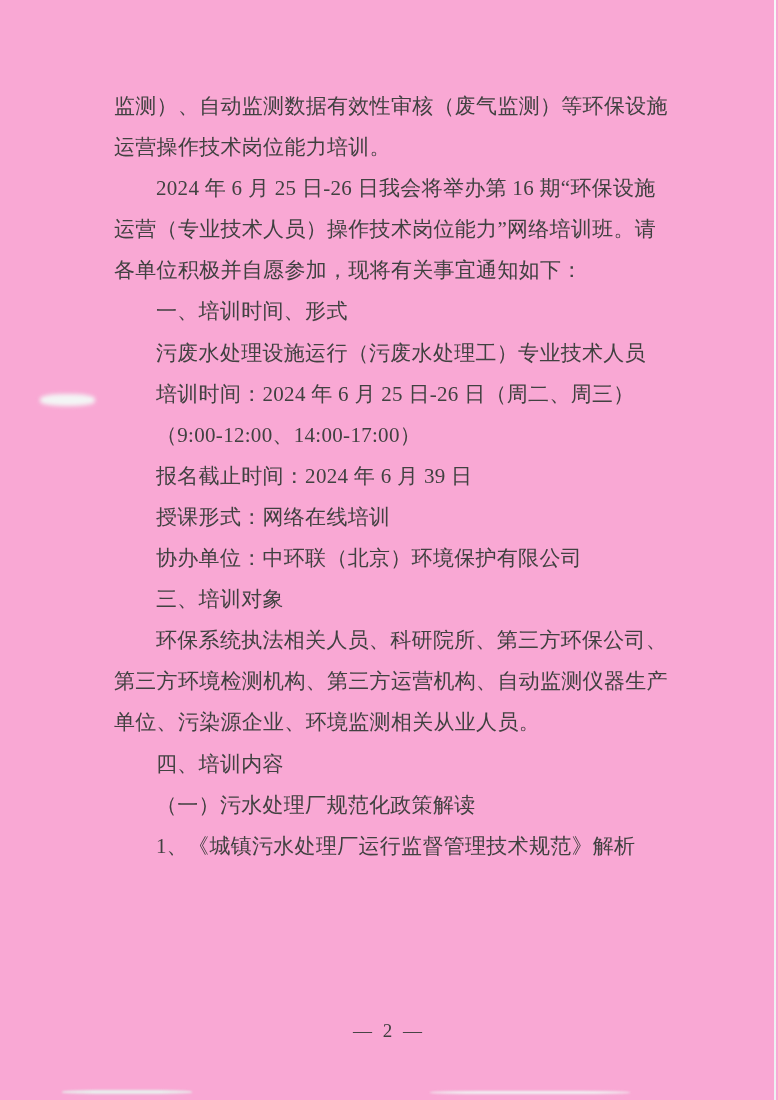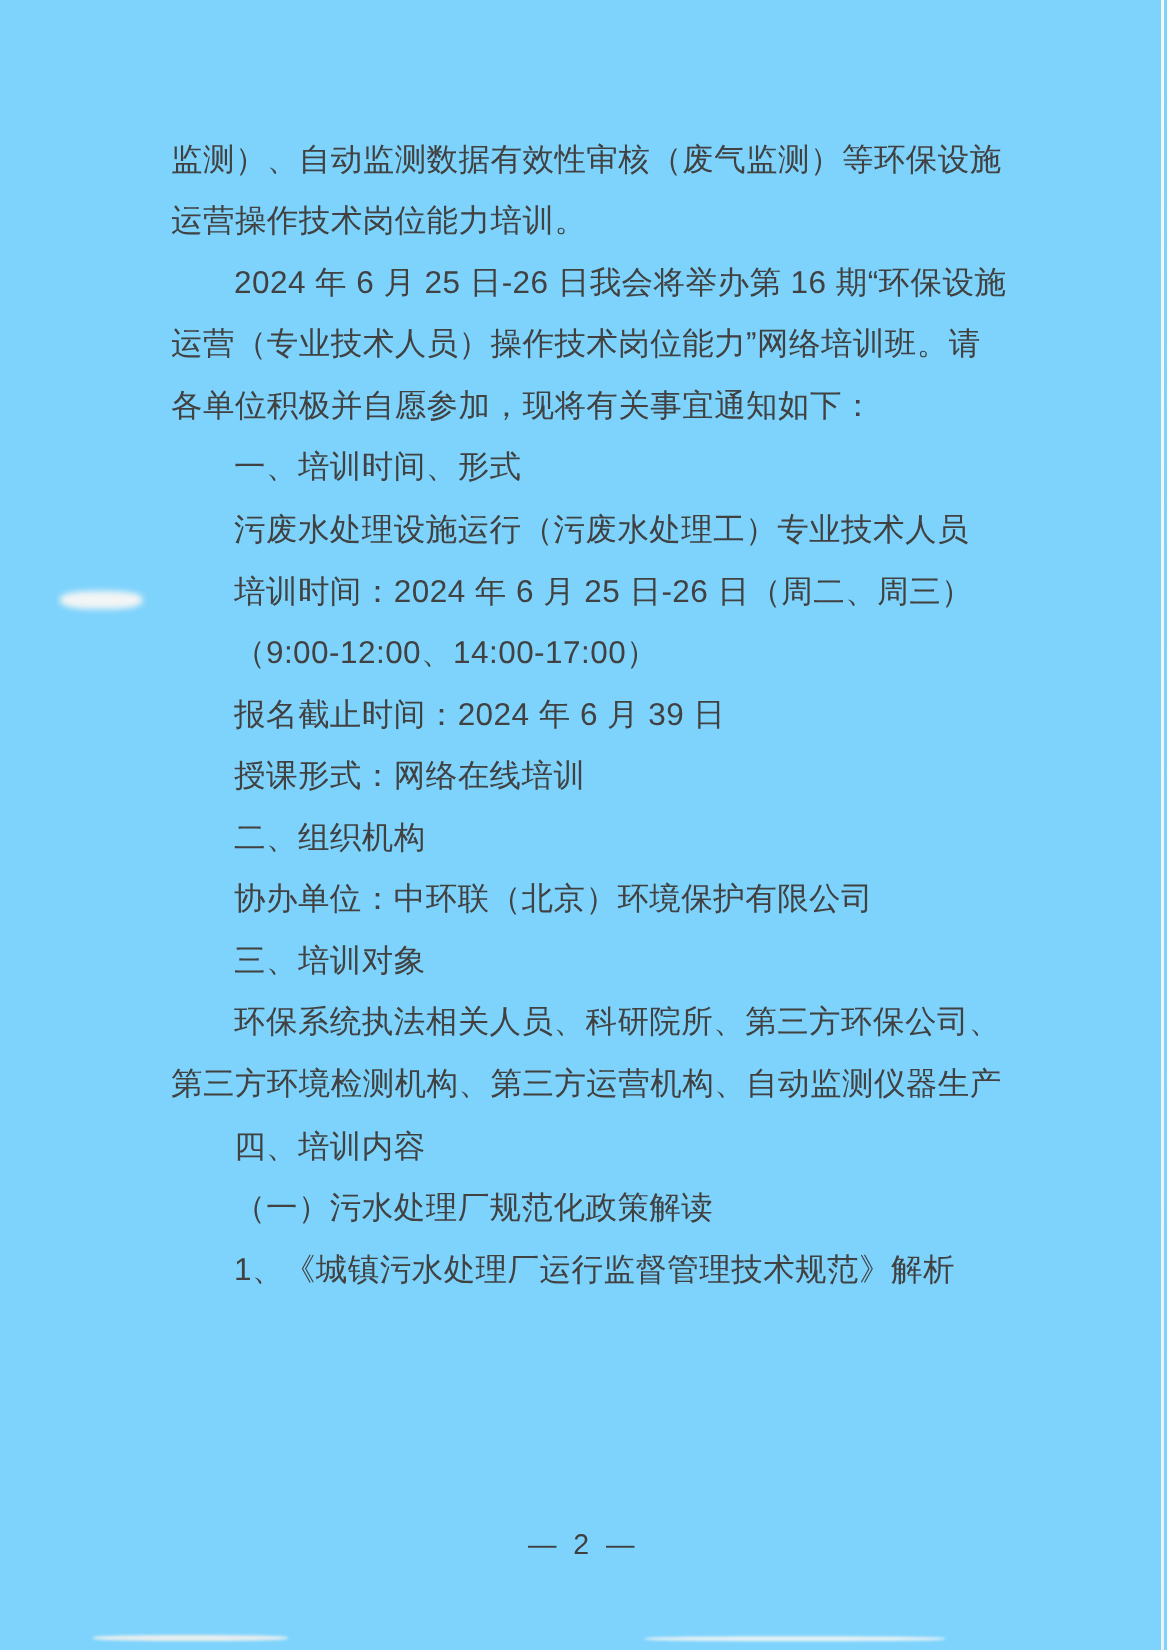--- a/index.html
+++ b/index.html
@@ -4,23 +4,23 @@
 <style>
   html, body {
     margin: 0;
     padding: 0;
     background: #ffffff;
   }
   .page {
     position: relative;
     width: 778px;
     height: 1100px;
-    background: #7dd3fc;
+    background: #f9a8d4;
     overflow: hidden;
-    font-family: Liberation Sans, sans-serif;
+    font-family: Liberation Serif, serif;
     color: #424242;
   }
   .doc {
     position: absolute;
     left: 114px;
     top: 86px;
     width: 560px;
   }
   .line {
     height: 41.1px;
@@ -79,25 +79,25 @@
     <div class="line">运营操作技术岗位能力培训。</div>
     <div class="line indent">2024 年 6 月 25 日-26 日我会将举办第 16 期“环保设施</div>
     <div class="line">运营（专业技术人员）操作技术岗位能力”网络培训班。请</div>
     <div class="line">各单位积极并自愿参加，现将有关事宜通知如下：</div>
     <div class="line indent">一、培训时间、形式</div>
     <div class="line indent">污废水处理设施运行（污废水处理工）专业技术人员</div>
     <div class="line indent">培训时间：2024 年 6 月 25 日-26 日（周二、周三）</div>
     <div class="line indent">（9:00-12:00、14:00-17:00）</div>
     <div class="line indent">报名截止时间：2024 年 6 月 39 日</div>
     <div class="line indent">授课形式：网络在线培训</div>
-    <div class="line indent">二、组织机构</div>
     <div class="line indent">协办单位：中环联（北京）环境保护有限公司</div>
     <div class="line indent">三、培训对象</div>
     <div class="line indent">环保系统执法相关人员、科研院所、第三方环保公司、</div>
     <div class="line">第三方环境检测机构、第三方运营机构、自动监测仪器生产</div>
+    <div class="line">单位、污染源企业、环境监测相关从业人员。</div>
     <div class="line indent">四、培训内容</div>
     <div class="line indent">（一）污水处理厂规范化政策解读</div>
     <div class="line indent">1、《城镇污水处理厂运行监督管理技术规范》解析</div>
   </div>
 
   <div class="page-number">— 2 —</div>
 
   <div class="edge-right"></div>
   <div class="smudge smudge-left"></div>
   <div class="smudge smudge-bottom-1"></div>

